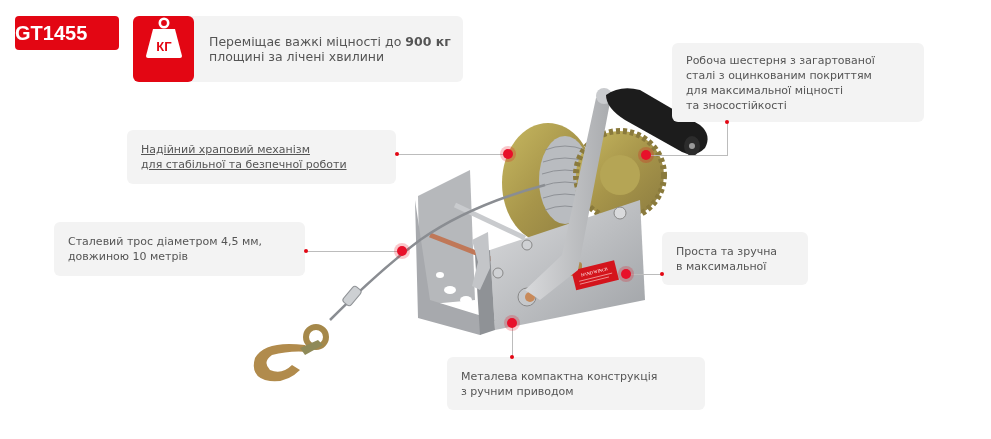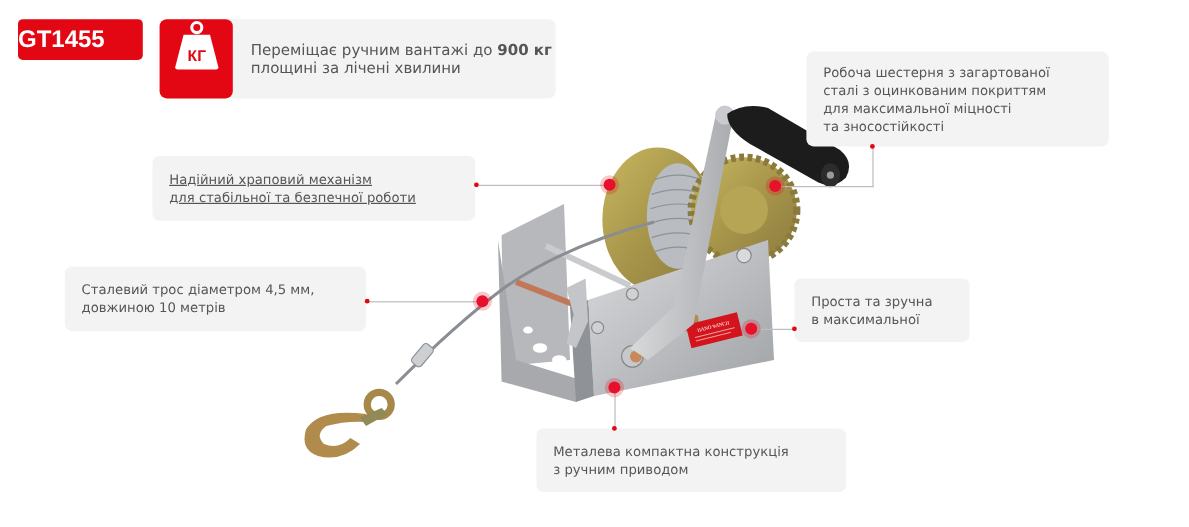--- a/index.html
+++ b/index.html
@@ -48,21 +48,21 @@
 
 <div class="weight-box">
   <div class="weight-icon-wrap">
     <svg width="40" height="44" viewBox="0 0 40 44">
       <circle cx="20" cy="7" r="4.2" fill="none" stroke="#fff" stroke-width="2.6"></circle>
       <path d="M9 13 H31 L38 40 Q38 42 36 42 H4 Q2 42 2 40 Z" fill="#fff"></path>
       <text x="20" y="35" text-anchor="middle" font-family="Liberation Sans, sans-serif" font-weight="bold" font-size="13" fill="#e30613">КГ</text>
     </svg>
   </div>
   <div class="txt">
-    <div><span>Переміщає ручним вантажі до </span><b>900 кг</b></div>
+    <div><span>Переміщає важкі міцності до </span><b>900 кг</b></div>
     <div>площині за лічені хвилини</div>
   </div>
 </div>
 
 <svg class="winch" viewBox="0 0 991 439">
   <defs>
     <linearGradient id="plate" x1="0" y1="0" x2="1" y2="1">
       <stop offset="0" stop-color="#d9dadc"></stop>
       <stop offset="1" stop-color="#9fa2a6"></stop>
     </linearGradient>

